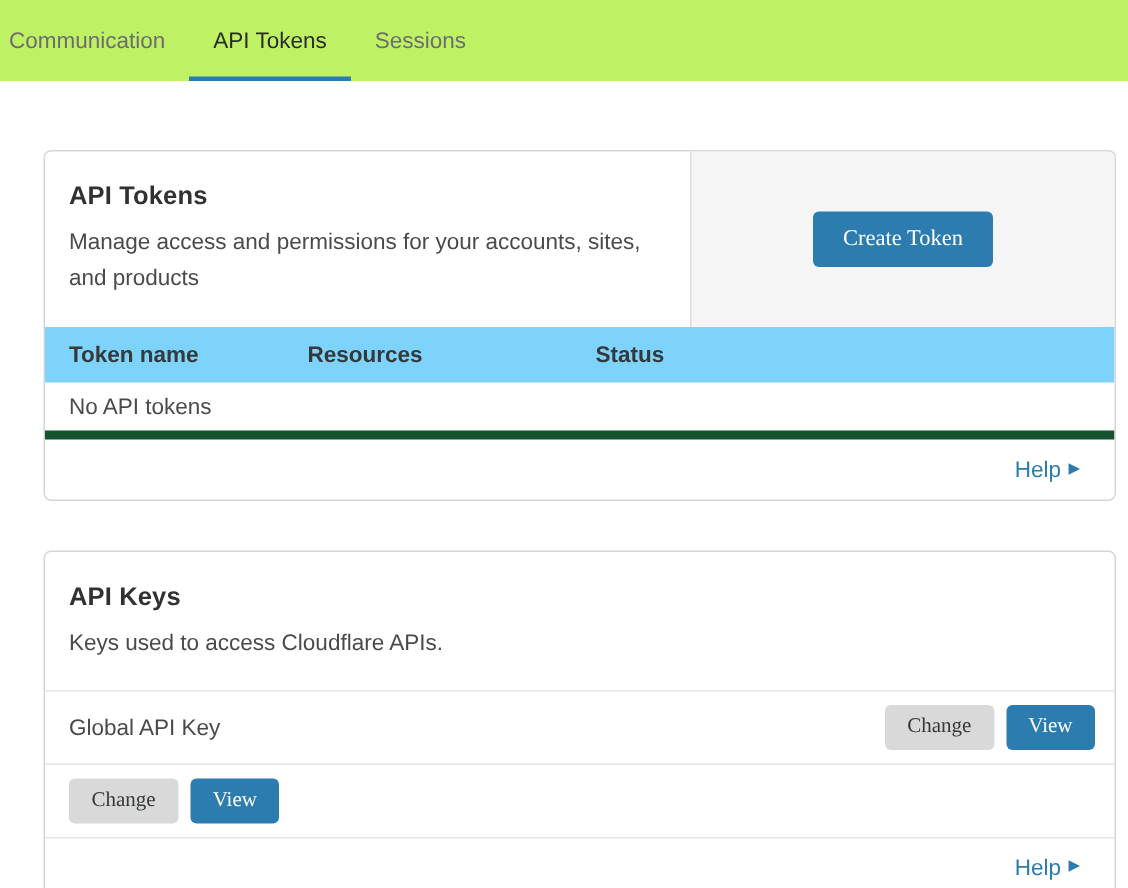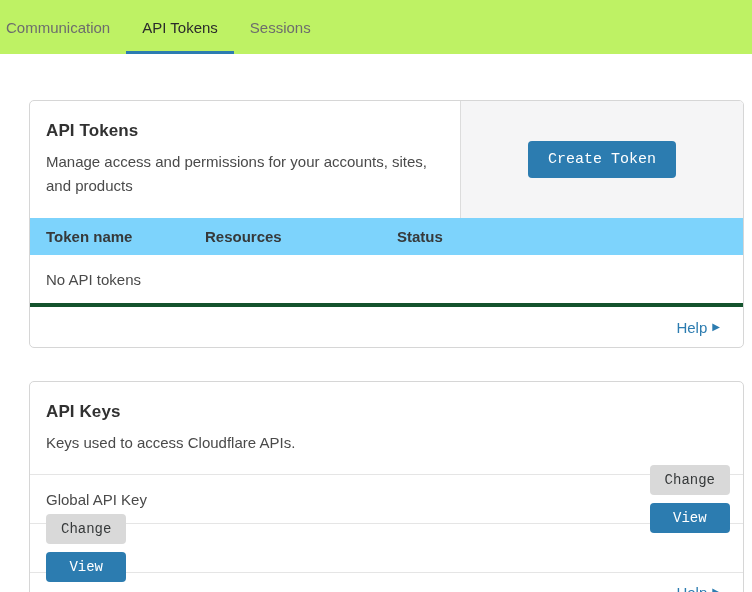--- a/index.html
+++ b/index.html
@@ -71,21 +71,21 @@
     margin-top: 9px;
     font-size: 15px;
     line-height: 24px;
     color: #4a4a4a;
   }
 
   .btn {
     display: inline-block;
     border: none;
     border-radius: 4px;
-    font-family: Liberation Mono, monospace;
+    font-family: Liberation Serif, serif;
     font-size: 14px;
     cursor: pointer;
     line-height: 1;
   }
   .btn-primary {
     background: #2c7cb0;
     color: #ffffff;
     padding: 10px 18px;
   }
   .btn-primary.btn-lg { padding: 11px 20px; font-size: 15px; }
@@ -102,26 +102,26 @@
     grid-template-columns: 159px 192px 195px 1fr;
     align-items: center;
     height: 37px;
     background: #7dd3fc;
     padding-left: 16px;
     font-weight: 700;
     color: #36393a;
     font-size: 15px;
   }
   .table-empty-row {
-    height: 52px;
+    height: 38px;
     display: flex;
     align-items: center;
     padding-left: 16px;
     color: #4a4a4a;
-    border-bottom: 4px solid #14532d;
+    border-bottom: 6px solid #14532d;
   }
   .card-footer {
     height: 40px;
     display: flex;
     align-items: center;
     justify-content: flex-end;
     padding-right: 23px;
   }
   .help-link {
     color: #2c7cb0;
@@ -141,21 +141,21 @@
     min-height: 93px;
   }
   .key-row {
     height: 49px;
     display: flex;
     align-items: center;
     padding: 0 13px 0 16px;
     border-bottom: 1px solid #e5e5e5;
   }
   .key-label { flex: 1; color: #4a4a4a; font-size: 15px; }
-  .key-actions { display: flex; gap: 8px; flex-direction: column; }
+  .key-actions { display: flex; gap: 8px; }
   .card-footer.keys-footer { height: 38px; }
 </style>
 </head>
 <body>
 
 <nav class="tabbar">
   <div class="tab">Communication</div>
   <div class="tab active">API Tokens</div>
   <div class="tab">Sessions</div>
 </nav>

